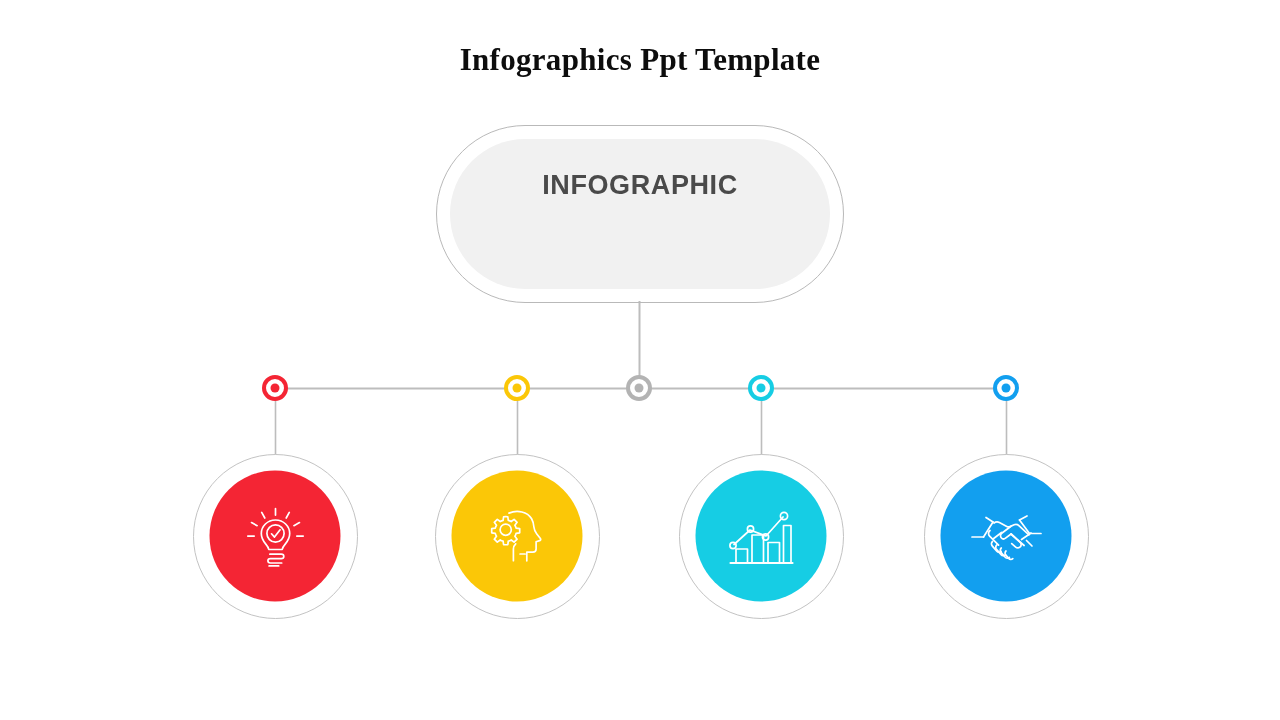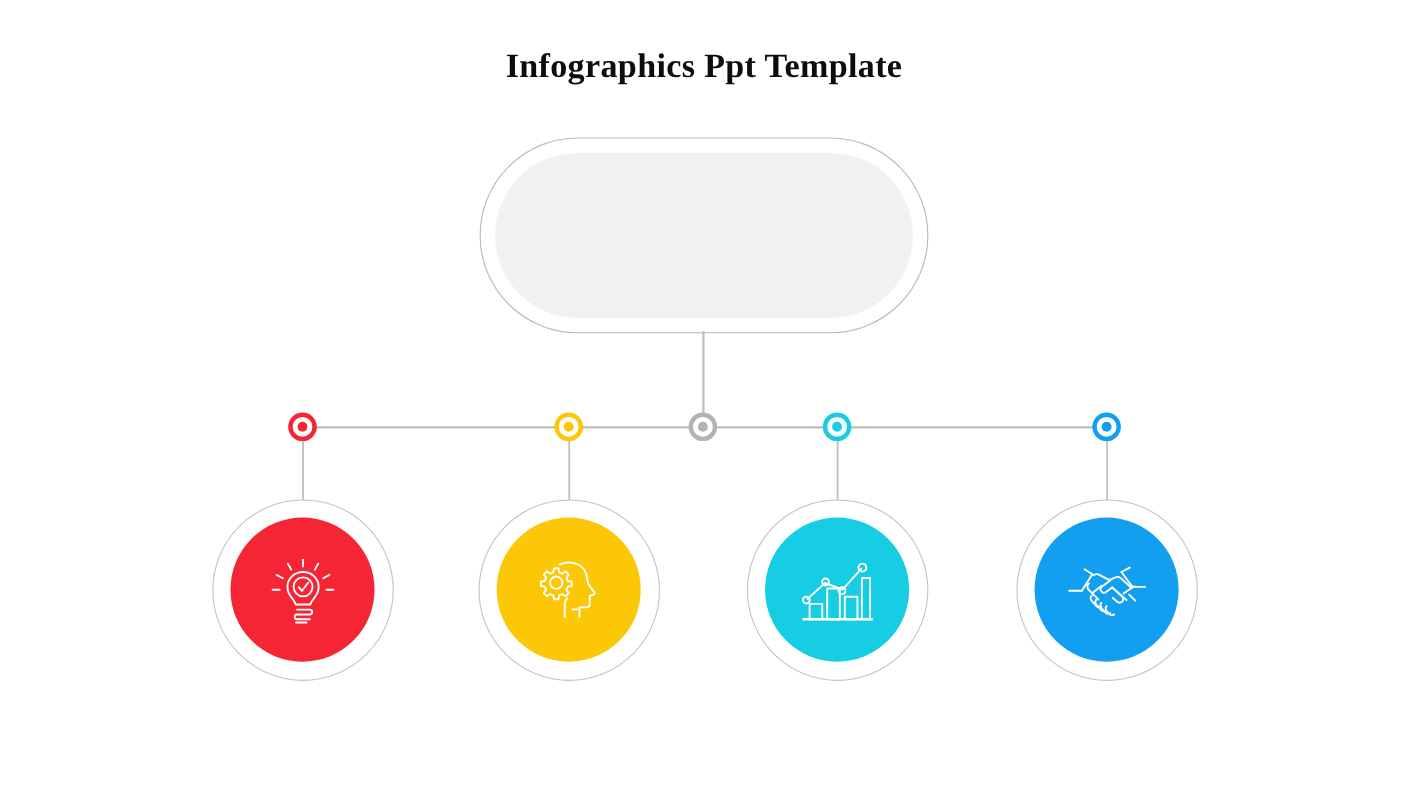--- a/index.html
+++ b/index.html
@@ -154,20 +154,21 @@
     <line x1="275" y1="388.5" x2="1006" y2="388.5" stroke="#bdbdbd" stroke-width="2"></line>
 
     <line x1="275.5" y1="398" x2="275.5" y2="455" stroke="#bdbdbd" stroke-width="1.6"></line>
     <line x1="517.5" y1="398" x2="517.5" y2="455" stroke="#bdbdbd" stroke-width="1.6"></line>
     <line x1="761.5" y1="398" x2="761.5" y2="455" stroke="#bdbdbd" stroke-width="1.6"></line>
     <line x1="1006.5" y1="398" x2="1006.5" y2="455" stroke="#bdbdbd" stroke-width="1.6"></line>
   </svg>
 
   <div id="header-card" style="border-color: rgb(185, 185, 185);"></div>
   <div id="header-card-inner" style="background: rgb(241, 241, 241);"></div>
+  <div id="header-heading" style="color: rgb(74, 74, 74);">INFOGRAPHIC</div>
 
   <div class="dot" style="left:262px; top:375px; border-color:#F42534;">
     <div class="dot-core" style="background:#F42534;"></div>
   </div>
   <div class="dot" style="left:504px; top:375px; border-color:#FBC707;">
     <div class="dot-core" style="background:#FBC707;"></div>
   </div>
   <div class="dot" style="left:626px; top:375px; border-color:#b3b3b3;">
     <div class="dot-core" style="background:#b3b3b3;"></div>
   </div>

